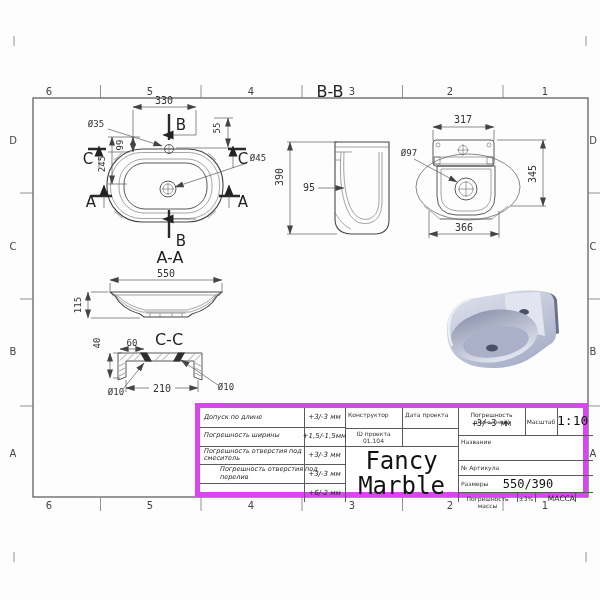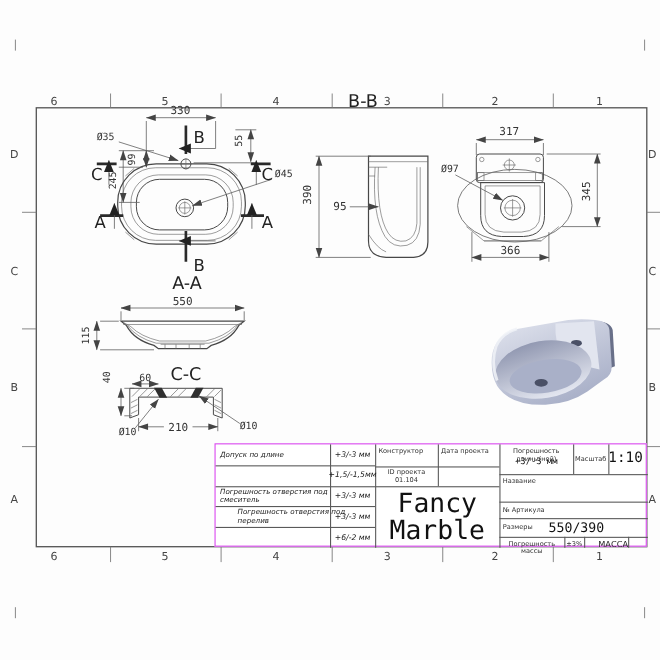--- a/index.html
+++ b/index.html
@@ -12,21 +12,21 @@
   .titletxt{font-size:16px;fill:#222;font-family:"DejaVu Sans",sans-serif;}
   .bordnum{font-size:10px;fill:#444;font-family:"DejaVu Sans",sans-serif;}
   .ln{stroke:#474747;stroke-width:1.1;fill:none;}
   .tn{stroke:#6a6a6a;stroke-width:0.6;fill:none;}
   .dm{stroke:#5a5a5a;stroke-width:0.7;fill:none;}
   .thick{stroke:#2a2a2a;stroke-width:2.4;fill:none;}
   .frame{stroke:#555;stroke-width:1.2;fill:none;}
   .tick{stroke:#777;stroke-width:0.8;fill:none;}
   .hatch{stroke:#555;stroke-width:0.55;fill:none;}
   
-  #titleblock{position:absolute;left:195px;top:403px;width:393px;height:94px;border:1px solid #d946ef;box-sizing:border-box;background:#fff;color:#222;}
+  #titleblock{position:absolute;left:195px;top:403px;width:393px;height:94px;border:5px solid #d946ef;box-sizing:border-box;background:#fff;color:#222;}
   .vline{position:absolute;width:1px;background:#5a5a5a;}
   .hline{position:absolute;height:1px;background:#5a5a5a;}
   .tcell{position:absolute;font-size:6.5px;font-style:italic;line-height:1.15;color:#222;display:flex;align-items:center;}
   .tval{position:absolute;font-size:7px;font-style:italic;display:flex;align-items:center;justify-content:center;}
   .tiny{position:absolute;font-size:6px;font-style:normal;color:#333;line-height:1.2;}
   .logo{position:absolute;left:145px;top:38px;width:113px;height:56px;display:flex;flex-direction:column;align-items:center;justify-content:center;font-family:"DejaVu Sans Mono",monospace;font-size:24px;line-height:25px;color:#111;letter-spacing:0px;}
   .big{font-family:"DejaVu Sans Mono",monospace;color:#111;}
 </style>
 </head>
 <body>
@@ -285,20 +285,21 @@
   <div class="hline" style="left:0;top:75.2px;width:145px;"></div>
   <div class="hline" style="left:145px;top:20px;width:113px;"></div>
   <div class="hline" style="left:145px;top:38px;width:113px;"></div>
   <div class="hline" style="left:258px;top:27px;width:135px;"></div>
   <div class="hline" style="left:258px;top:52px;width:135px;"></div>
   <div class="hline" style="left:258px;top:67px;width:135px;"></div>
   <div class="hline" style="left:258px;top:84px;width:135px;"></div>
 
   <div class="tcell" style="left:4px;top:0;width:98px;height:18.8px;">Допуск по длине</div>
   <div class="tval" style="left:104px;top:0;width:41px;height:18.8px;">+3/-3 мм</div>
+  <div class="tcell" style="left:4px;top:18.8px;width:98px;height:18.8px;">Погрешность ширины</div>
   <div class="tval" style="left:104px;top:18.8px;width:41px;height:18.8px;text-align:center;">+1,5/-1,5мм</div>
   <div class="tcell" style="left:4px;top:37.6px;width:98px;height:18.8px;">Погрешность отверстия под смеситель</div>
   <div class="tval" style="left:104px;top:37.6px;width:41px;height:18.8px;">+3/-3 мм</div>
   <div class="tcell" style="left:20px;top:56.4px;width:98px;height:18.8px;">Погрешность отверстия под перелив</div>
   <div class="tval" style="left:104px;top:56.4px;width:41px;height:18.8px;">+3/-3 мм</div>
   <div class="tval" style="left:104px;top:75.2px;width:41px;height:18.8px;">+6/-2 мм</div>
 
   <div class="tiny" style="left:148px;top:3px;width:52px;">Конструктор</div>
   <div class="tiny" style="left:205px;top:3px;width:52px;">Дата проекта</div>
   <div class="tiny" style="left:145px;top:22px;width:57px;text-align:center;">ID проекта</div>

